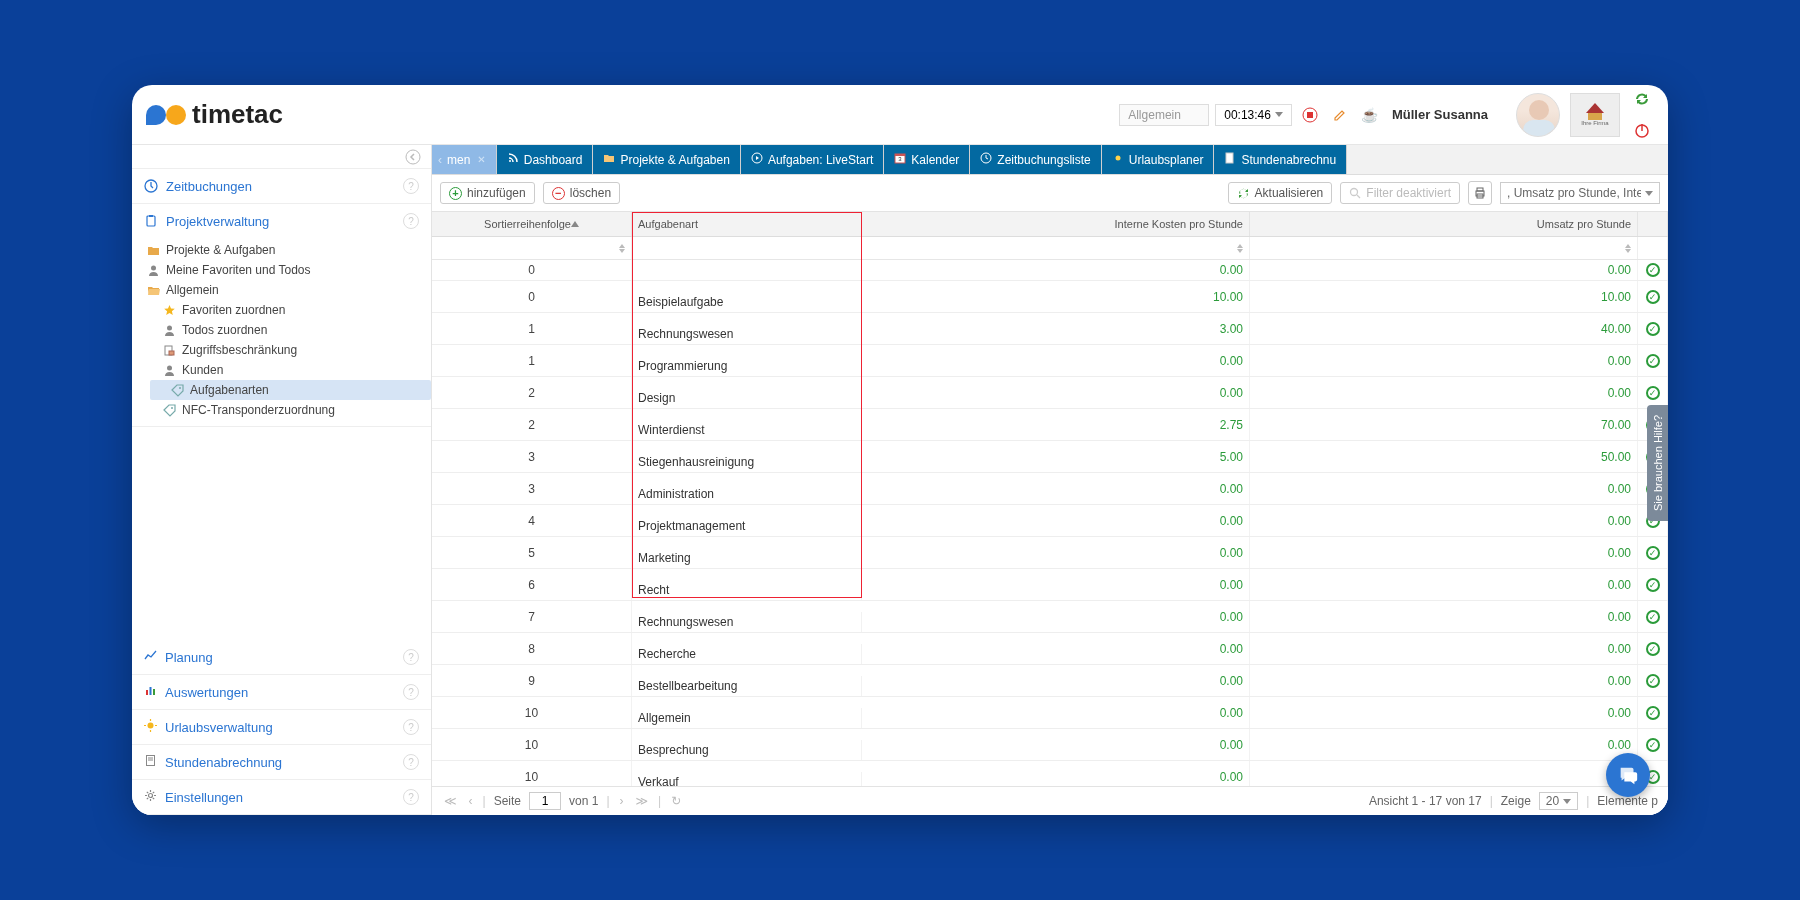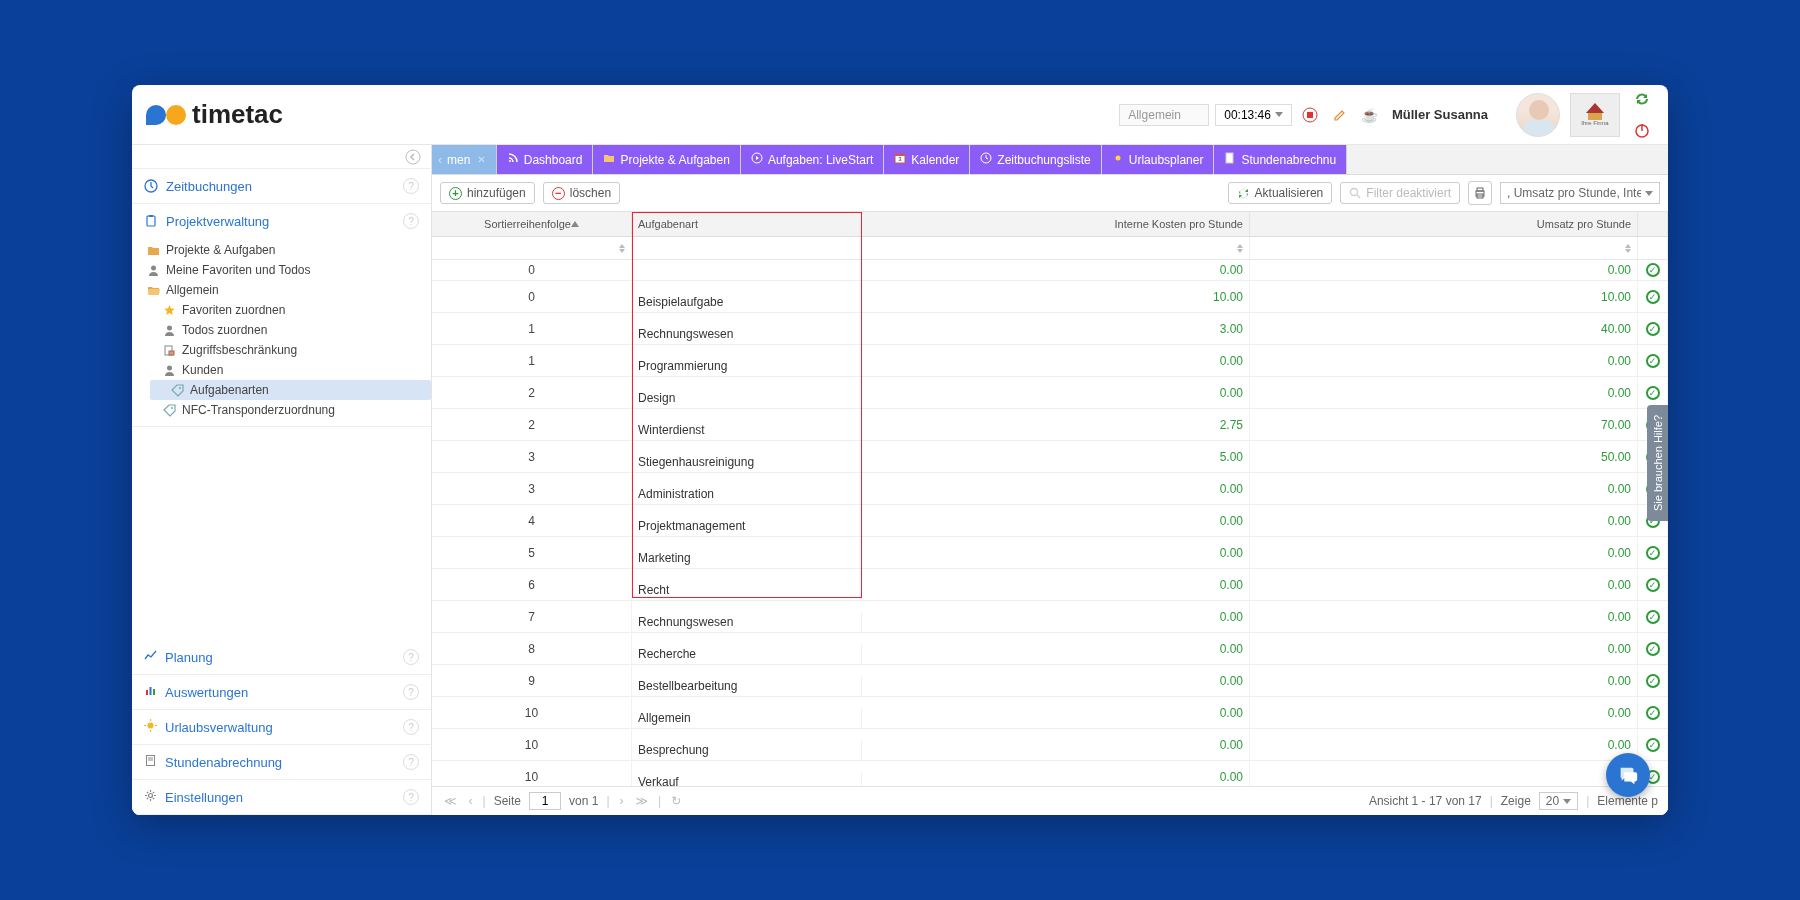--- a/index.html
+++ b/index.html
@@ -11,21 +11,21 @@
   height: 900px;
   overflow: hidden;
   display: flex;
   align-items: center;
   justify-content: center;
 }
 .app {
   width: 1536px;
   height: 730px;
   background: #fff;
-  border-radius: 8px;
+  border-radius: 20px;
   box-shadow: 0 10px 40px rgba(0,0,0,0.3);
   display: flex;
   flex-direction: column;
   overflow: hidden;
   position: relative;
 }
 .topbar {
   display: flex;
   align-items: center;
   height: 60px;
@@ -58,21 +58,21 @@
 .nav-head { display:flex; align-items:center; gap:8px; padding:9px 12px; color:#2b75d2; font-size:13px; cursor:pointer;}
 .nav-head .q { margin-left:auto; color:#ccc; width:16px;height:16px;border:1px solid #ddd;border-radius:50%;display:flex;align-items:center;justify-content:center;font-size:10px;}
 .nav-tree { padding: 2px 0 6px 10px; font-size:12px; color:#444;}
 .nav-item { display:flex; align-items:center; gap:6px; padding:3px 8px; cursor:pointer; border-radius:2px;}
 .nav-item.sel { background:#d6e4f5;margin-left:8px; }
 .nav-item .ic { width:14px; height:14px; display:inline-flex; align-items:center; justify-content:center;}
 .sidebar .filler { flex:1; }
 
 .main { flex:1; display:flex; flex-direction:column; min-width:0; background:#f9f9f9;}
 .tabs { display:flex; background:#f2f2f2; height:30px; border-bottom:1px solid #ddd;}
-.tab { display:flex; align-items:center; gap:5px; padding:0 10px; font-size:12px; color:#fff; background:#8b5cf6; border-right:1px solid #d0d0d0; cursor:pointer; white-space:nowrap;}
+.tab { display:flex; align-items:center; gap:5px; padding:0 10px; font-size:12px; color:#fff; background:#0369a1; border-right:1px solid #d0d0d0; cursor:pointer; white-space:nowrap;}
 .tab.first { background:#8fb9e6; padding-left:6px;}
 .tab .x { font-size:10px; color:#cfe2f6; margin-left:2px;}
 .toolbar { display:flex; align-items:center; gap:8px; padding:6px 8px; background:#fff; border-bottom:1px solid #e3e3e3;}
 .tbtn { display:inline-flex; align-items:center; gap:5px; border:1px solid #ccc; border-radius:3px; padding:3px 8px; font-size:12px; color:#555; background:#fff; cursor:pointer;}
 .tbtn .circ { width:13px;height:13px;border-radius:50%;display:inline-flex;align-items:center;justify-content:center;font-size:11px;font-weight:bold;}
 .toolbar .grow { flex:1;}
 .view-select { border:1px solid #ccc; padding:3px 6px; font-size:12px; color:#666; display:flex; align-items:center; gap:4px; min-width:150px; max-width:160px; overflow:hidden; white-space:nowrap;}
 
 .grid { flex:1; background:#fff; overflow:hidden; display:flex; flex-direction:column;}
 .ghead { display:grid; grid-template-columns: 200px 230px 1fr 1fr 30px; background:#f3f3f3; border-bottom:1px solid #ddd; font-size:11px; color:#555;}

